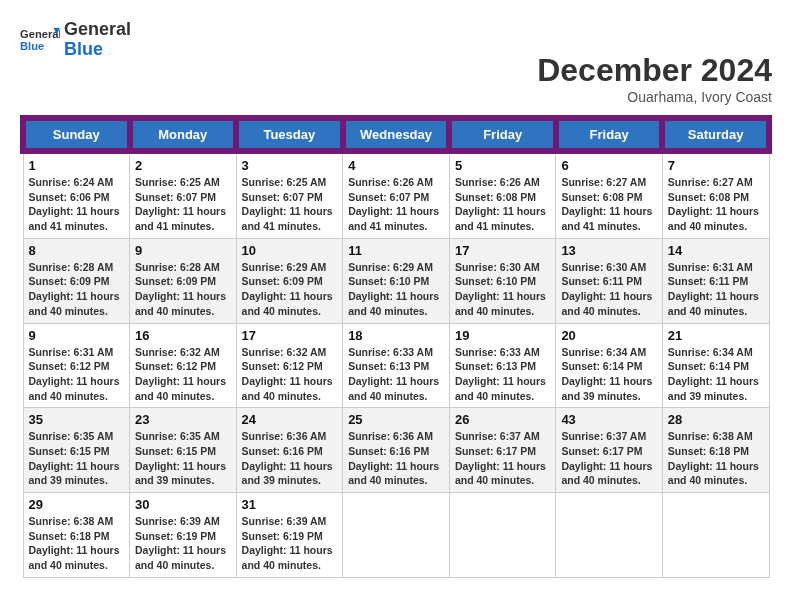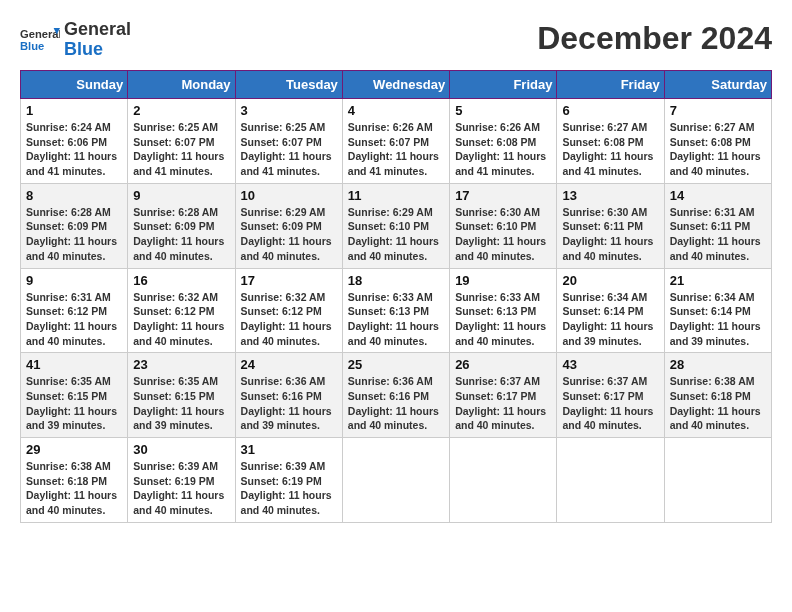--- a/index.html
+++ b/index.html
@@ -27,43 +27,44 @@
     }
     .logo-text .general { color: #333; }
     .logo-text .blue { color: #1a6fc4; }
     .logo-icon {
       width: 40px;
       height: 40px;
       margin-right: 4px;
     }
     .title-area {
       text-align: right;
+      margin-top: 32px;
     }
     .month-year {
       font-size: 32px;
       font-weight: bold;
       color: #333;
     }
     .location {
       font-size: 14px;
       color: #555;
     }
     .calendar {
       width: 100%;
       border-collapse: collapse;
       font-size: 11px;
     }
     .calendar th {
       background-color: #2e74c0;
       color: #fff;
       padding: 6px 4px;
-      text-align: right;
+      text-align: center;
       font-size: 13px;
       font-weight: bold;
-      border: 1px solid #701a75;
+      border: 6px solid #701a75;
     }
     .calendar td {
       border: 1px solid #ccc;
       padding: 4px 5px;
       vertical-align: top;
       width: 107px;
       min-height: 80px;
       background: #fff;
     }
     .calendar tr:nth-child(even) td {
@@ -98,20 +99,21 @@
     </svg>
     <div>
       <div class="logo-text">
         <span class="general">General</span><br>
         <span class="blue">Blue</span>
       </div>
     </div>
   </div>
   <div class="title-area">
     <div class="month-year">December 2024</div>
+    <div class="location">Ouarhama, Ivory Coast</div>
   </div>
 </div>
 
 <table class="calendar">
   <thead>
     <tr>
     <th>Sunday</th>
         <th>Monday</th>
         <th>Tuesday</th>
         <th>Wednesday</th>
@@ -206,21 +208,21 @@
           <span class="day-num">20</span>
           <div class="day-info">Sunrise: 6:34 AM<br>Sunset: 6:14 PM<br>Daylight: 11 hours and 39 minutes.</div>
         </td>
         <td>
           <span class="day-num">21</span>
           <div class="day-info">Sunrise: 6:34 AM<br>Sunset: 6:14 PM<br>Daylight: 11 hours and 39 minutes.</div>
         </td>
       </tr>
       <tr>
         <td>
-          <span class="day-num">41</span>
+          <span class="day-num">35</span>
           <div class="day-info">Sunrise: 6:35 AM<br>Sunset: 6:15 PM<br>Daylight: 11 hours and 39 minutes.</div>
         </td>
         <td>
           <span class="day-num">23</span>
           <div class="day-info">Sunrise: 6:35 AM<br>Sunset: 6:15 PM<br>Daylight: 11 hours and 39 minutes.</div>
         </td>
         <td>
           <span class="day-num">24</span>
           <div class="day-info">Sunrise: 6:36 AM<br>Sunset: 6:16 PM<br>Daylight: 11 hours and 39 minutes.</div>
         </td>

